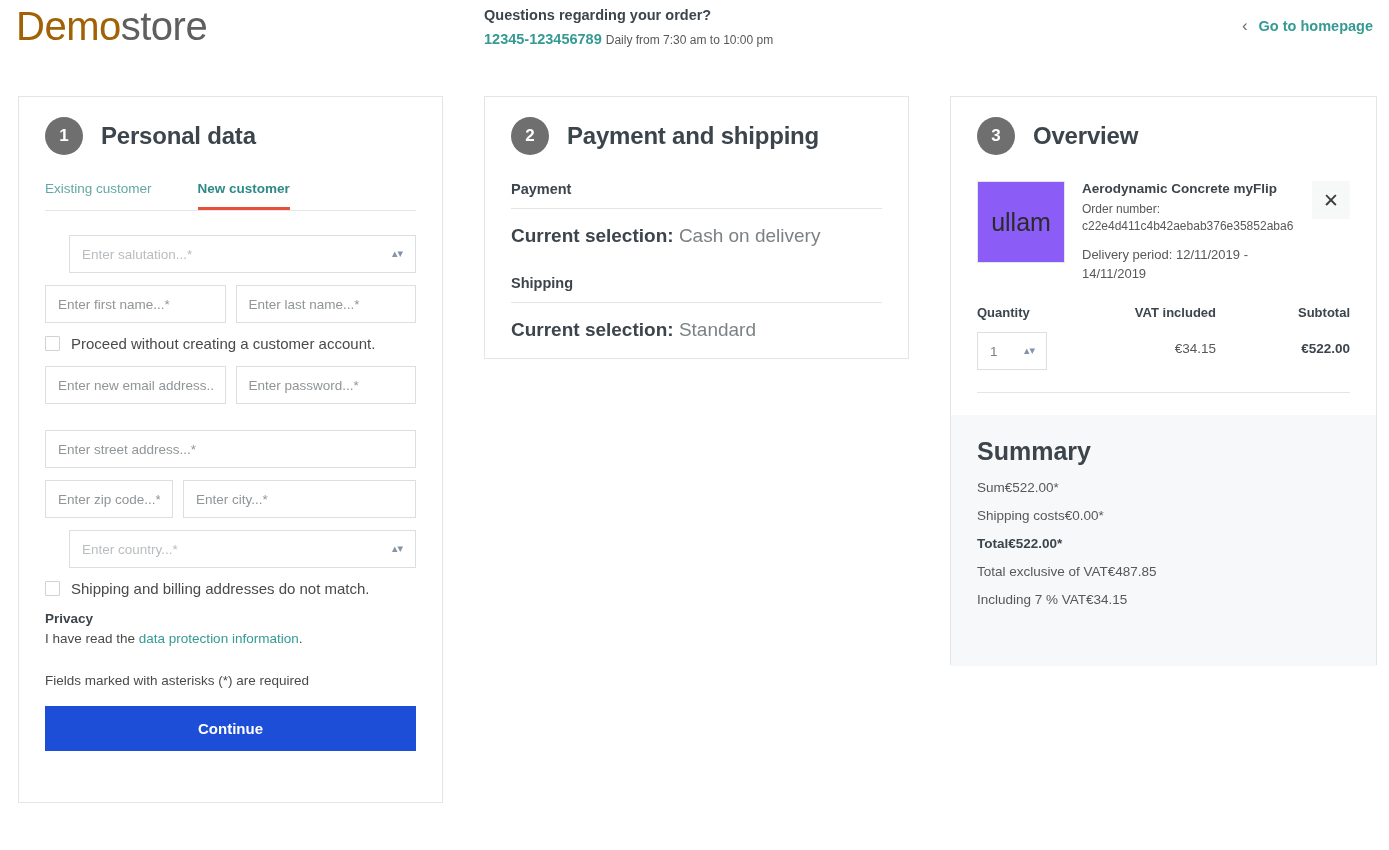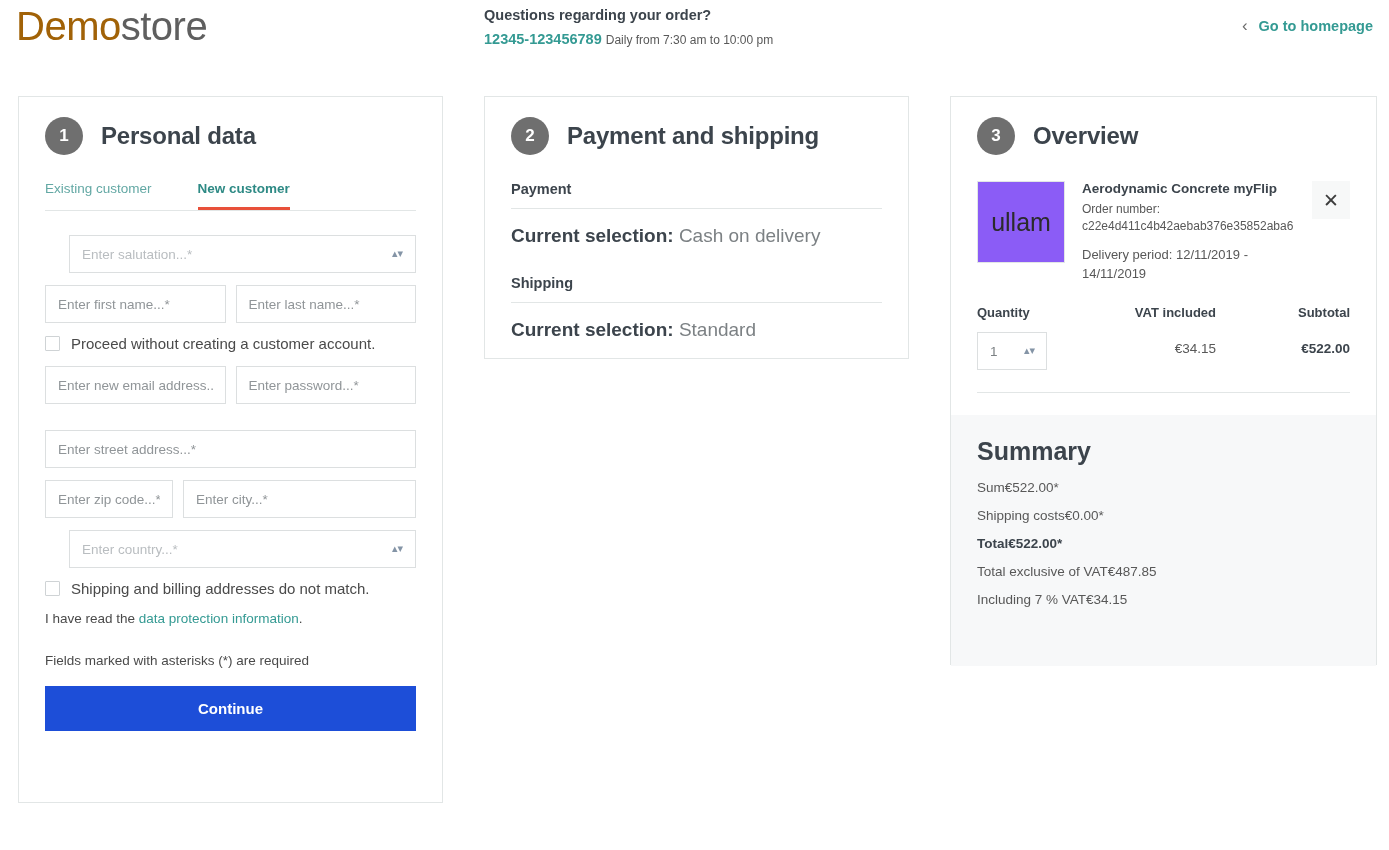--- a/index.html
+++ b/index.html
@@ -416,20 +416,21 @@
           <div class="select-box">Enter country...*</div>
           <span class="select-arrows">▴▾</span>
         </div>
       </div>
 
       <div class="check-row">
         <div class="checkbox"></div>
         <span class="check-label">Shipping and billing addresses do not match.</span>
       </div>
 
+      <div class="privacy-title">Privacy</div>
       <div class="privacy-line"><span>I have read the </span><a class="privacy-link" href="#">data protection information</a><span>.</span></div>
 
       <div class="required-note">Fields marked with asterisks (*) are required</div>
 
       <button id="continue-button">Continue</button>
 
     </div>
   </section>
 
   <section class="panel" id="panel-payment">

